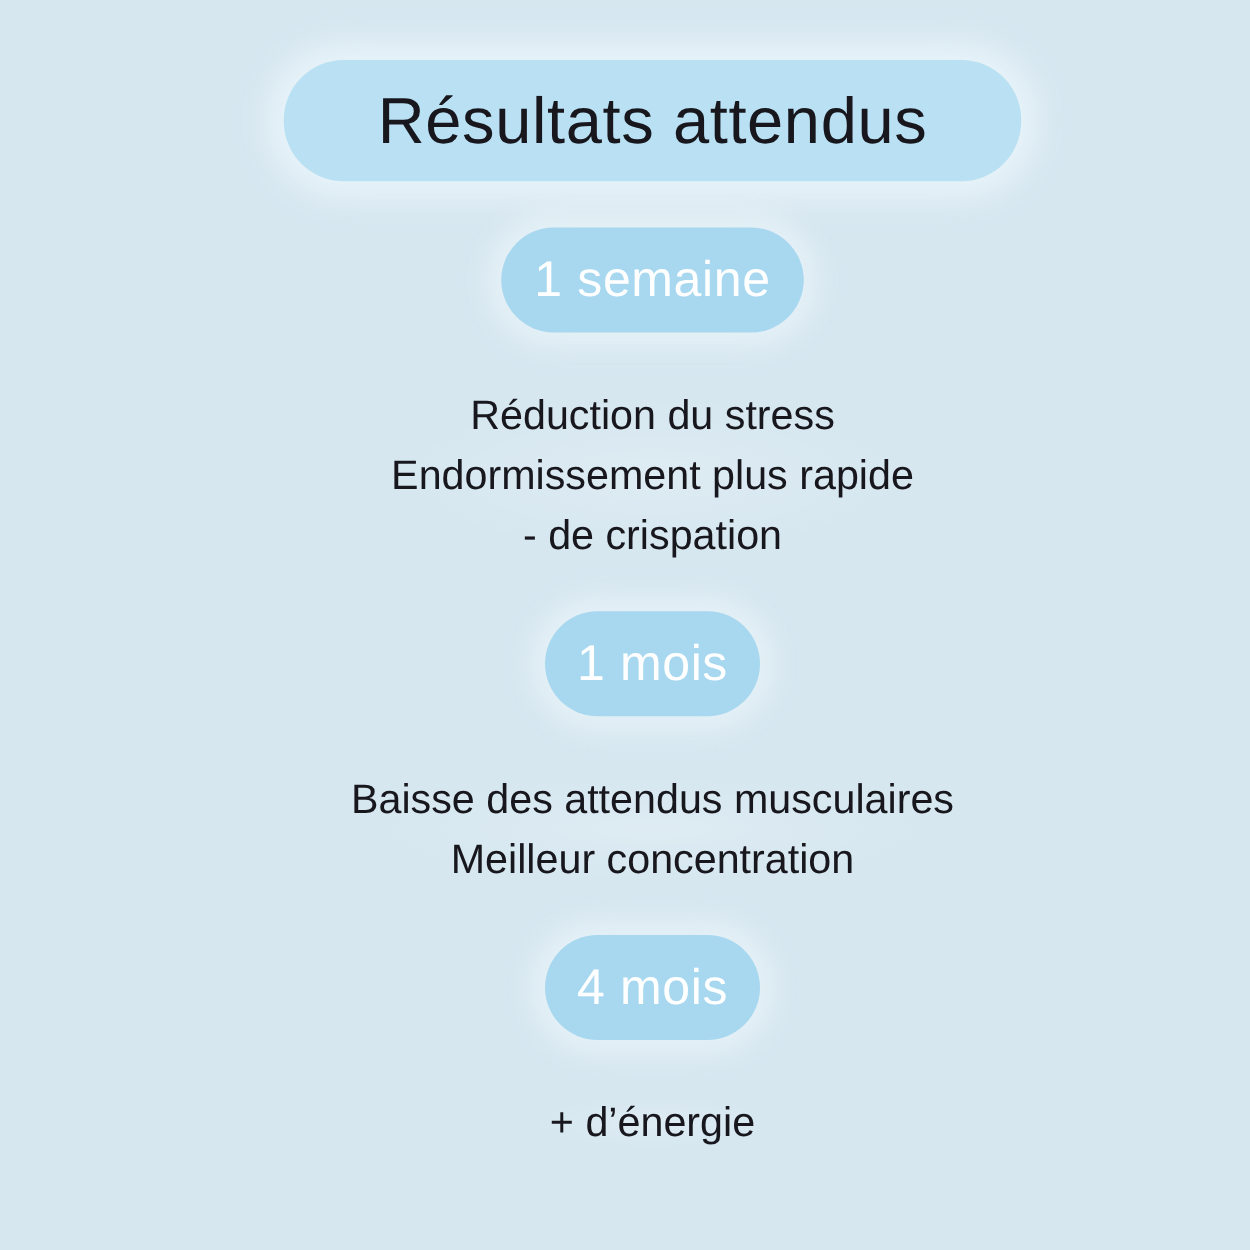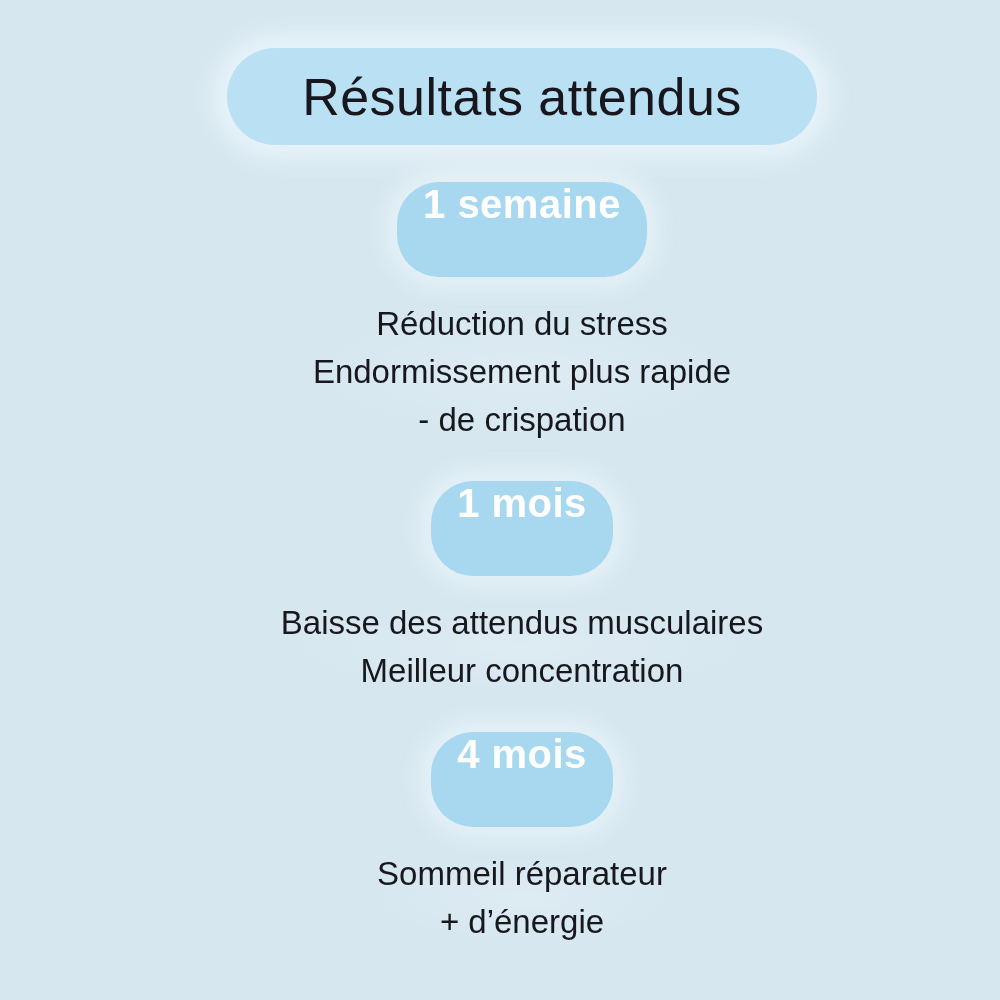--- a/index.html
+++ b/index.html
@@ -32,35 +32,35 @@
     display:flex;align-items:center;justify-content:center;
     font-size:52px;
     font-weight:500;
     letter-spacing:0.5px;
     color:var(--heading-text);
   }
   .milestone{
     display:flex;flex-direction:column;align-items:center;
   }
   .milestone-pill{
-    height:95px;
+    height:84px;
     padding:0 26px;
     min-width:134px;
     border-radius:42px;
     background:var(--milestone-pill);
     box-shadow:0 0 22px 12px rgba(236,246,251,0.65);
-    display:flex;justify-content:center;
+    display:flex;align-items:center;justify-content:center;
     font-size:40px;
-    font-weight:700;
+    font-weight:400;
     letter-spacing:0.5px;
     color:var(--pill-label);
     margin-top:37px;
   }
   .effects{
-    margin-top:23px;
+    margin-top:42px;
     text-align:center;
     background:radial-gradient(closest-side, rgba(255,255,255,0.20), rgba(255,255,255,0) 90%);
     padding:0 30px;
   }
   .effects p{
     font-size:33px;
     line-height:48px;
     font-weight:400;
     color:var(--heading-text);
     white-space:nowrap;
@@ -94,18 +94,17 @@
       <p>Baisse des attendus musculaires</p>
       <p>Meilleur concentration</p>
     </div>
   </section>
 
   <section class="milestone">
     <div class="milestone-pill">
       <span>4 mois</span>
     </div>
     <div class="effects">
-      <p>Sommeil réparateur</p>
       <p>+ d’énergie</p>
     </div>
   </section>
 
 </div>
 
 </body></html>

